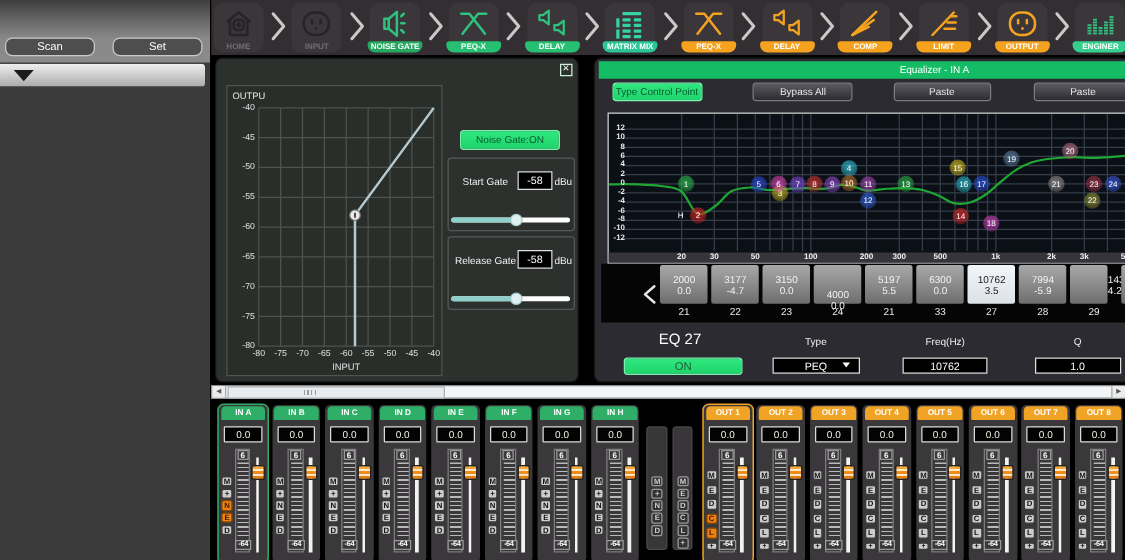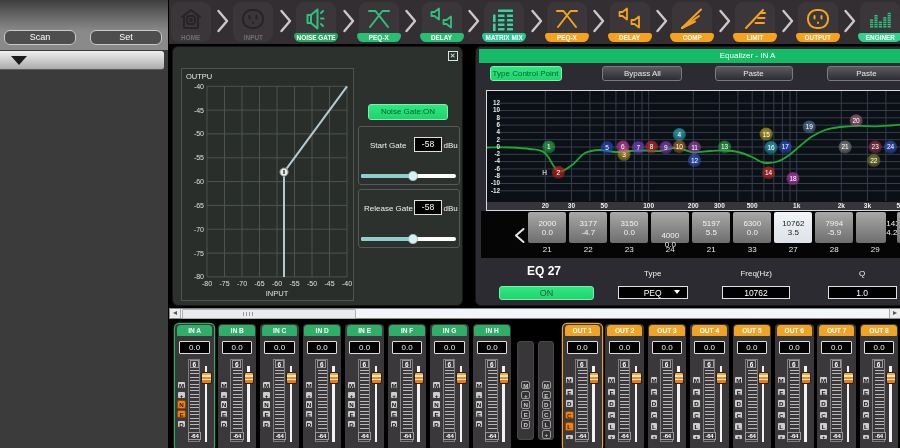--- a/index.html
+++ b/index.html
@@ -554,21 +554,21 @@
 <div class="abs" style="left:733.3px;top:211.5px;width:38px;height:31px;background:linear-gradient(#a8a8a8,#6e6e6e);border-radius:2px;color:#f2f2f2;font-size:8px;text-align:center;padding-top:7px;line-height:9px;">6300<br>0.0</div>
 <div class="abs" style="left:733.3px;top:244.5px;width:38px;text-align:center;color:#e8e8e8;font-size:8px;">33</div>
 <div class="abs" style="left:774.3px;top:211.5px;width:38px;height:31px;background:linear-gradient(#f2f5f8,#dde2e8);border-radius:2px;color:#1a1a1a;font-size:8px;text-align:center;padding-top:7px;line-height:9px;">10762<br>3.5</div>
 <div class="abs" style="left:774.3px;top:244.5px;width:38px;text-align:center;color:#e8e8e8;font-size:8px;">27</div>
 <div class="abs" style="left:815.3px;top:211.5px;width:38px;height:31px;background:linear-gradient(#a8a8a8,#6e6e6e);border-radius:2px;color:#f2f2f2;font-size:8px;text-align:center;padding-top:7px;line-height:9px;">7994<br>-5.9</div>
 <div class="abs" style="left:815.3px;top:244.5px;width:38px;text-align:center;color:#e8e8e8;font-size:8px;">28</div>
 <div class="abs" style="left:856.3px;top:211.5px;width:26px;height:31px;background:linear-gradient(#a8a8a8,#6e6e6e);border-radius:2px;color:#f2f2f2;font-size:8px;text-align:center;padding-top:7px;line-height:9px;padding-left:30px;">14340<br>4.2</div>
 <div class="abs" style="left:856.3px;top:244.5px;width:38px;text-align:center;color:#e8e8e8;font-size:8px;">29</div>
 <div class="abs" style="left:897.3px;top:211.5px;width:38px;height:31px;background:linear-gradient(#a8a8a8,#6e6e6e);border-radius:2px;color:#f2f2f2;font-size:8px;text-align:center;padding-top:7px;line-height:9px;">17545<br>0.0</div>
 
-<div class="abs" style="left:527px;top:263.5px;color:#fff;font-size:12px;font-weight:bold;">EQ 27</div>
+<div class="abs" style="left:527px;top:263.5px;color:#fff;font-size:12px;font-weight:normal;">EQ 27</div>
 <div class="gbtn" style="left:498.7px;top:285.7px;width:95.6px;height:14.3px;font-size:9px;line-height:13px;color:#205b38;">ON</div>
 <div class="abs" style="left:617.7px;top:269px;width:70px;text-align:center;color:#f0f0f0;font-size:8px;">Type</div>
 <div class="vbox" style="left:617.7px;top:286px;width:70px;height:13px;font-size:8.5px;line-height:12px;">PEQ</div>
 <div class="abs" style="left:674px;top:290px;width:0;height:0;border-left:3.5px solid transparent;border-right:3.5px solid transparent;border-top:4.5px solid #fff;"></div>
 <div class="abs" style="left:721.7px;top:269px;width:69px;text-align:center;color:#f0f0f0;font-size:8px;">Freq(Hz)</div>
 <div class="vbox" style="left:721.7px;top:286px;width:68.6px;height:13px;font-size:8.5px;line-height:12px;">10762</div>
 <div class="abs" style="left:827.6px;top:269px;width:69px;text-align:center;color:#f0f0f0;font-size:8px;">Q</div>
 <div class="vbox" style="left:827.6px;top:286px;width:69px;height:13px;font-size:8.5px;line-height:12px;">1.0</div>
 
 <div class="abs" style="left:168.5px;top:308px;width:731.5px;height:11px;background:#f3f6f9;border:1px solid #8a8a8a;"></div>

